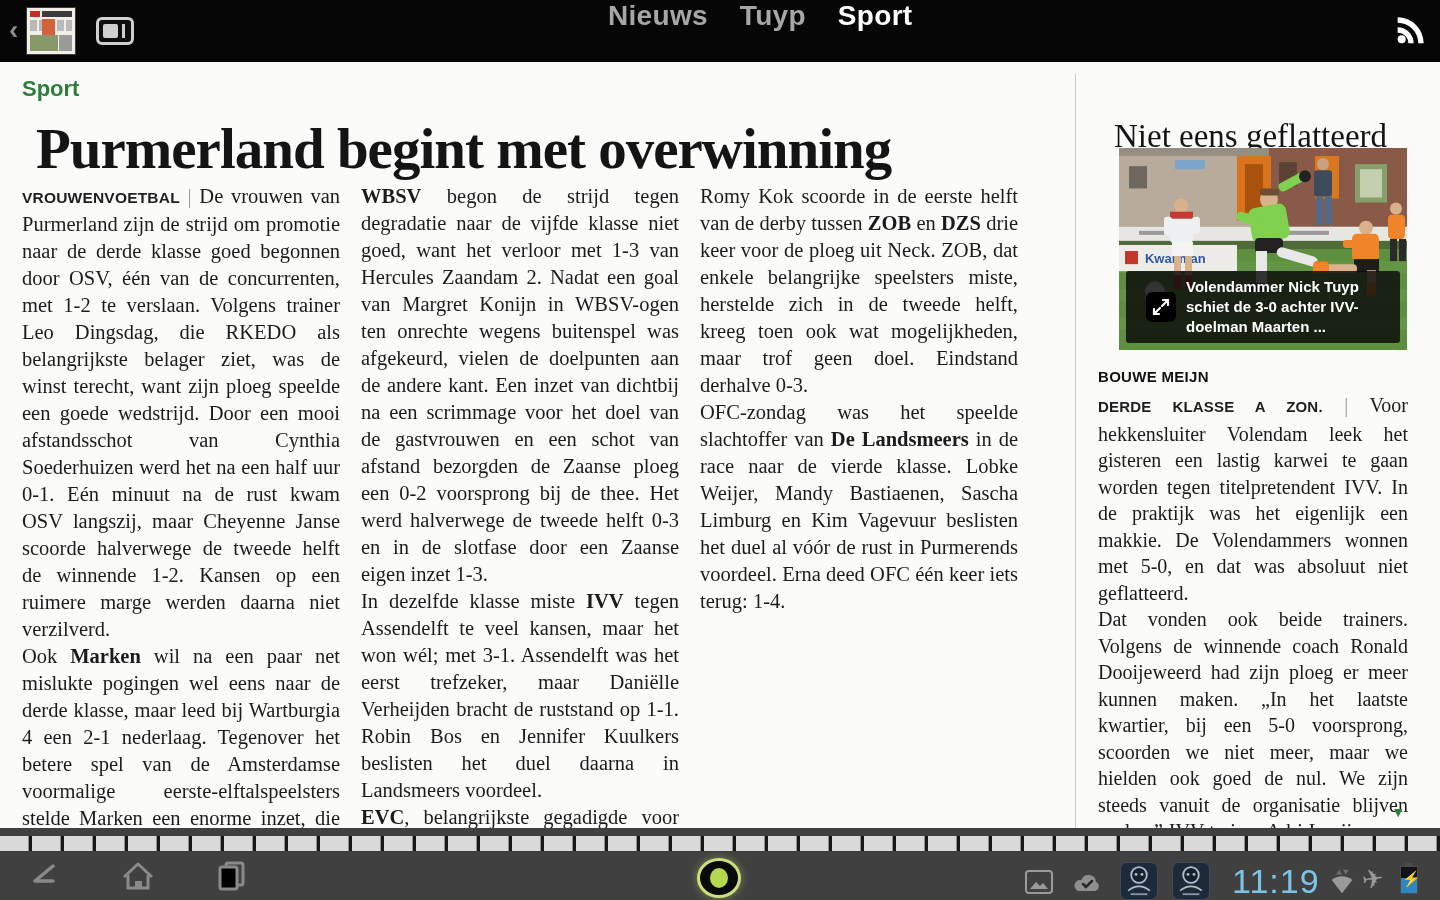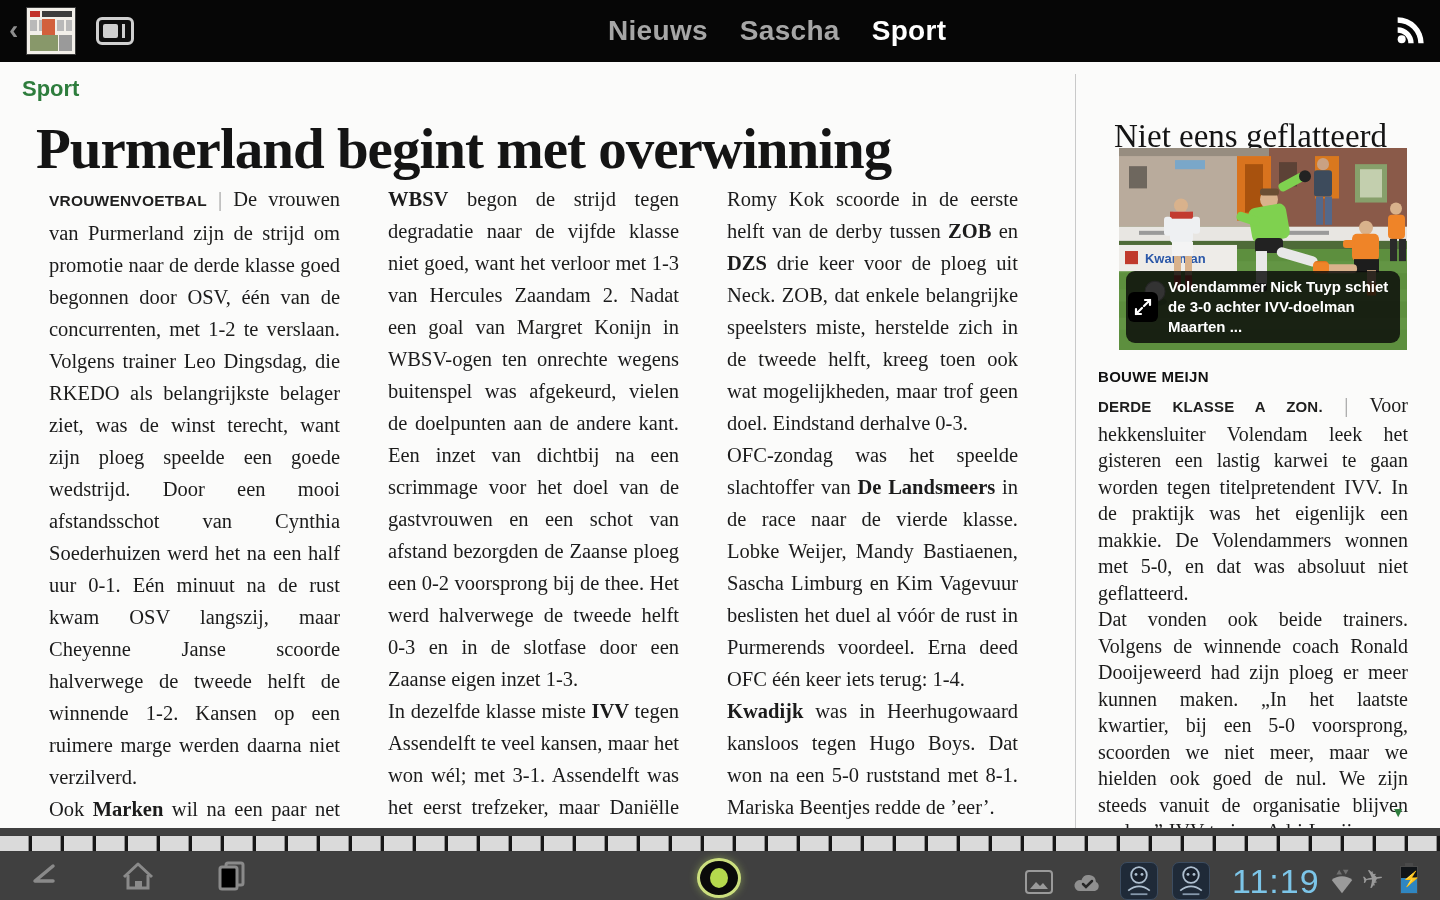--- a/index.html
+++ b/index.html
@@ -12,43 +12,43 @@
   .paper-thumb{position:absolute;left:26px;top:7px;width:50px;height:48px;background:#f2efe9;border:1px solid #3a3a3a;overflow:hidden;}
   .pt-red{position:absolute;left:3px;top:3px;width:10px;height:6px;background:#c23128;}
   .pt-title{position:absolute;left:15px;top:3px;right:3px;height:6px;background:#3c3c3c;}
   .pt-grid{position:absolute;left:3px;top:12px;right:3px;height:11px;background:repeating-linear-gradient(90deg,#b9b9b9 0 7px,#f2efe9 7px 9px);}
   .pt-fig{position:absolute;left:15px;top:11px;width:13px;height:17px;background:#d2603c;}
   .pt-photo{position:absolute;left:3px;bottom:3px;width:28px;height:16px;background:#88986a;}
   .pt-photo2{position:absolute;right:3px;bottom:3px;width:13px;height:16px;background:#9a9a9a;}
   .layout-icon{position:absolute;left:96px;top:17px;width:38px;height:28px;border:3px solid #cfcfcf;border-radius:6px;background:#0d0d0d;}
   .li-fill{position:absolute;left:4px;top:4px;width:15px;height:14px;background:#cfcfcf;border-radius:2px;}
   .li-line{position:absolute;right:6px;top:4px;width:3px;height:14px;background:#cfcfcf;}
-  .tabs{position:absolute;left:608px;top:0;height:62px;display:flex;align-items:center;gap:32px;}
+  .tabs{position:absolute;left:608px;top:0;height:62px;display:flex;align-items:flex-start;gap:32px;}
   .tab{font-size:28px;font-weight:bold;color:#a6a6a6;letter-spacing:.3px;cursor:pointer;}
   .tab.active{color:#ffffff;}
   .rss{position:absolute;right:13px;top:14px;width:32px;height:32px;}
 
   
   .content{position:absolute;top:62px;left:0;width:1440px;height:766px;background:#fbfbfa;overflow:hidden;}
   .section-label{position:absolute;left:22px;top:14px;font-size:22px;font-weight:bold;color:var(--accent-green,#2e7d3d);}
   .headline{position:absolute;left:20px;top:40px;margin:16px;font-family:"Liberation Serif","DejaVu Serif",serif;font-weight:700;font-size:57px;line-height:62px;letter-spacing:-1px;color:#141414;white-space:nowrap;}
   .columns{position:absolute;left:22px;top:121px;width:996px;height:645px;display:flex;gap:21px;overflow:hidden;}
-  .col{width:318px;font-family:"Liberation Serif","DejaVu Serif",serif;font-size:20.5px;line-height:32px;color:#1b1b1b;text-align:justify;margin-left:27px;}
+  .col{width:318px;font-family:"Liberation Serif","DejaVu Serif",serif;font-size:20.5px;line-height:27px;color:#1b1b1b;text-align:justify;}
   .para{margin:0;}
   .kicker{font-family:"Liberation Sans",sans-serif;font-weight:bold;font-size:15.5px;color:#1e1e1e;letter-spacing:.2px;}
   .sep{color:#999;font-weight:normal;}
   .bold{font-weight:bold;}
   .divider{position:absolute;left:1075px;top:12px;bottom:0;width:1px;background:#c9c9c9;}
 
   
   .sidebar{position:absolute;left:1098px;top:0;width:310px;height:766px;}
   .side-headline{position:absolute;left:0;top:40px;margin:16px;font-family:"Liberation Serif","DejaVu Serif",serif;font-weight:400;font-size:33px;color:#141414;white-space:nowrap;}
   .photo{position:absolute;left:21px;top:86px;width:288px;height:202px;margin:0;background:#6f855a;overflow:hidden;cursor:pointer;}
   .photo-scene{position:absolute;left:0;top:0;width:100%;height:100%;}
-  .caption{position:absolute;left:7px;right:7px;bottom:7px;background:rgba(8,8,8,.82);border-radius:9px;padding:6px 2px;display:flex;gap:10px;align-items:center;}
+  .caption{position:absolute;left:7px;right:7px;bottom:7px;background:rgba(8,8,8,.82);border-radius:3px;padding:6px 20px;display:flex;gap:10px;align-items:center;}
   .expand{width:30px;height:30px;background:#000;border-radius:6px;display:flex;align-items:center;justify-content:center;flex:0 0 auto;cursor:pointer;}
   .caption-text{color:#fff;font-size:15px;font-weight:bold;line-height:20px;}
   .byline{position:absolute;left:0;top:306px;font-size:15px;font-weight:bold;color:#111;letter-spacing:.3px;}
   .side-text{position:absolute;left:0;top:330px;width:310px;height:436px;overflow:hidden;font-family:"Liberation Serif","DejaVu Serif",serif;font-size:20px;line-height:26.5px;color:#1b1b1b;text-align:justify;}
   .side-text .kicker{font-size:15px;}
   .more-arrow{position:absolute;right:3px;top:742px;color:var(--accent-green,#2e7d3d);font-size:14px;cursor:pointer;}
 
   
   .bottom{position:absolute;left:0;right:0;top:828px;height:72px;background:#404040;}
   .page-slider{position:absolute;top:7px;left:0;right:0;height:17px;background:repeating-linear-gradient(90deg,#dadada 0 28px,#8e8e8e 28px 29px,#161616 29px 32px);border-top:1px solid #3d3d3d;border-bottom:1px solid #3d3d3d;cursor:pointer;}
@@ -84,21 +84,21 @@
       <div class="pt-fig"></div>
       <div class="pt-photo"></div>
       <div class="pt-photo2"></div>
     </div>
     <div class="layout-icon">
       <div class="li-fill"></div>
       <div class="li-line"></div>
     </div>
     <nav class="tabs">
       <span class="tab">Nieuws</span>
-      <span class="tab">Sascha</span>
+      <span class="tab">Tuyp</span>
       <span class="tab active">Sport</span>
     </nav>
     <span class="rss">
       <svg viewBox="0 0 24 24" width="32" height="32">
         <circle cx="5" cy="19" r="3" fill="#fff"></circle>
         <path d="M2 10 a12 12 0 0 1 12 12 h-4 a8 8 0 0 0 -8 -8 z" fill="#fff"></path>
         <path d="M2 2.5 a19.5 19.5 0 0 1 19.5 19.5 h-4 a15.5 15.5 0 0 0 -15.5 -15.5 z" fill="#fff"></path>
       </svg>
     </span>
   </header>
@@ -113,21 +113,20 @@
             <p class="para"><span>Ook </span><span class="bold">Marken</span><span> wil na een paar net mislukte pogingen wel eens naar de derde klasse, maar leed bij Wartburgia 4 een 2-1 nederlaag. Tegenover het betere spel van de Amsterdamse voormalige eerste-elftalspeelsters stelde Marken een enorme inzet, die in de eerste helft drie kansen, maar geen treffers opleverde. Vlak voor de rust nam de thuisclub de leiding en halverwege de tweede helft viel een inzet via de Marker verdediging achter de lijn: 2-0. Paola Smidt scoorde uit een corner van Judith Boes tegen, maar de verdiende gelijkmaker bleef uit.</span></p>
           </div>
         <div class="col">
             <p class="para"><span class="bold">WBSV</span><span> begon de strijd tegen degradatie naar de vijfde klasse niet goed, want het verloor met 1-3 van Hercules Zaandam 2. Nadat een goal van Margret Konijn in WBSV-ogen ten onrechte wegens buitenspel was afgekeurd, vielen de doelpunten aan de andere kant. Een inzet van dichtbij na een scrimmage voor het doel van de gastvrouwen en een schot van afstand bezorgden de Zaanse ploeg een 0-2 voorsprong bij de thee. Het werd halverwege de tweede helft 0-3 en in de slotfase door een Zaanse eigen inzet 1-3.</span></p>
             <p class="para"><span>In dezelfde klasse miste </span><span class="bold">IVV</span><span> tegen Assendelft te veel kansen, maar het won wél; met 3-1. Assendelft was het eerst trefzeker, maar Daniëlle Verheijden bracht de ruststand op 1-1. Robin Bos en Jennifer Kuulkers beslisten het duel daarna in Landsmeers voordeel.</span></p>
             <p class="para"><span class="bold">EVC</span><span>, belangrijkste gegadigde voor promotie naar de vierde klasse zaterdag, kreeg tegen OFC-zaterdag liefst vijf tegengoals te incasseren, maar maakte er zelf acht: 8-5. Halverwege was het door twee goals van Selma Evrengün, twee van Janna Groes, één van Irene Tol en twee Oostzaanse treffers 5-2. OFC kwam terug tot 5-4, maar door de derde treffer van Evrengün,</span></p>
           </div>
         <div class="col">
             <p class="para"><span>Romy Kok scoorde in de eerste helft van de derby tussen </span><span class="bold">ZOB</span><span> en </span><span class="bold">DZS</span><span> drie keer voor de ploeg uit Neck. ZOB, dat enkele belangrijke speelsters miste, herstelde zich in de tweede helft, kreeg toen ook wat mogelijkheden, maar trof geen doel. Eindstand derhalve 0-3.</span></p>
             <p class="para"><span>OFC-zondag was het speelde slachtoffer van </span><span class="bold">De Landsmeers</span><span> in de race naar de vierde klasse. Lobke Weijer, Mandy Bastiaenen, Sascha Limburg en Kim Vagevuur beslisten het duel al vóór de rust in Purmerends voordeel. Erna deed OFC één keer iets terug: 1-4.</span></p>
-            <p class="para"><span class="bold">Kwadijk</span><span> was in Heerhugowaard kansloos tegen Hugo Boys. Dat won na een 5-0 ruststand met 8-1. Mariska Beentjes redde de ’eer’.</span></p>
           </div>
       </div>
     </section>
 
     <div class="divider"></div>
 
     <aside class="sidebar">
       <h2 class="side-headline">Niet eens geflatteerd</h2>
 
       <figure class="photo">

